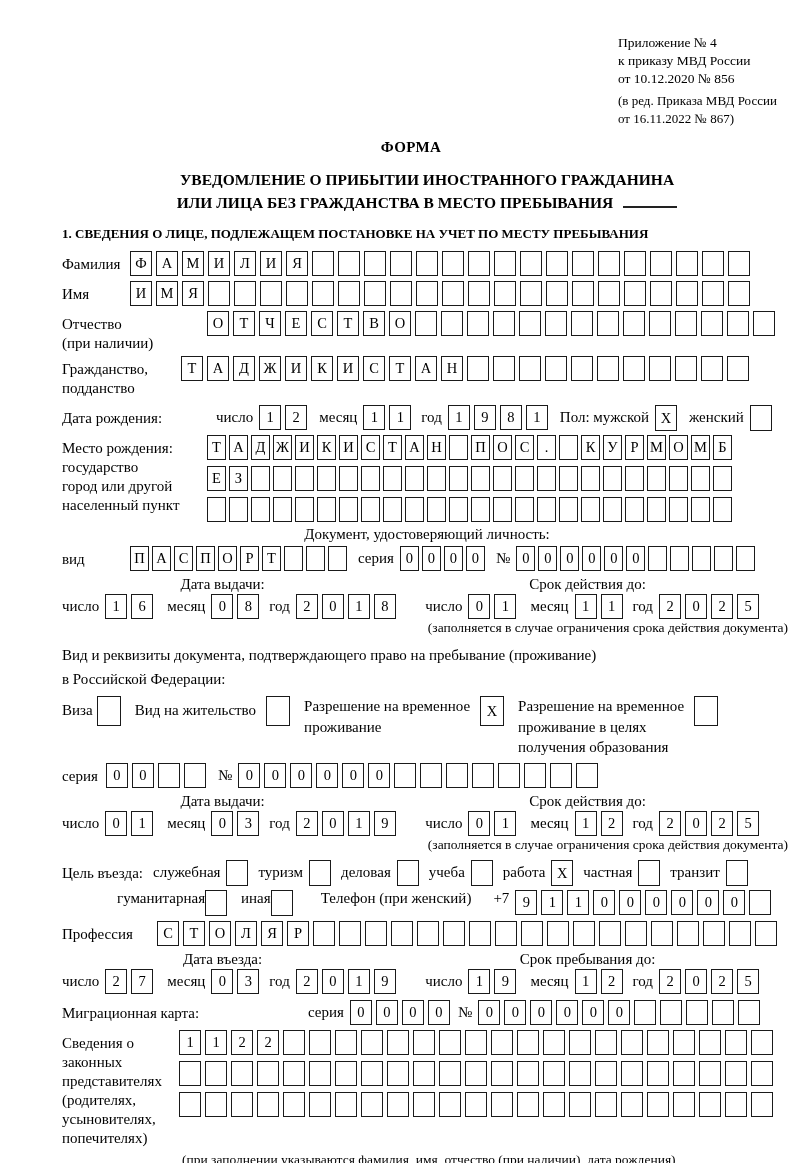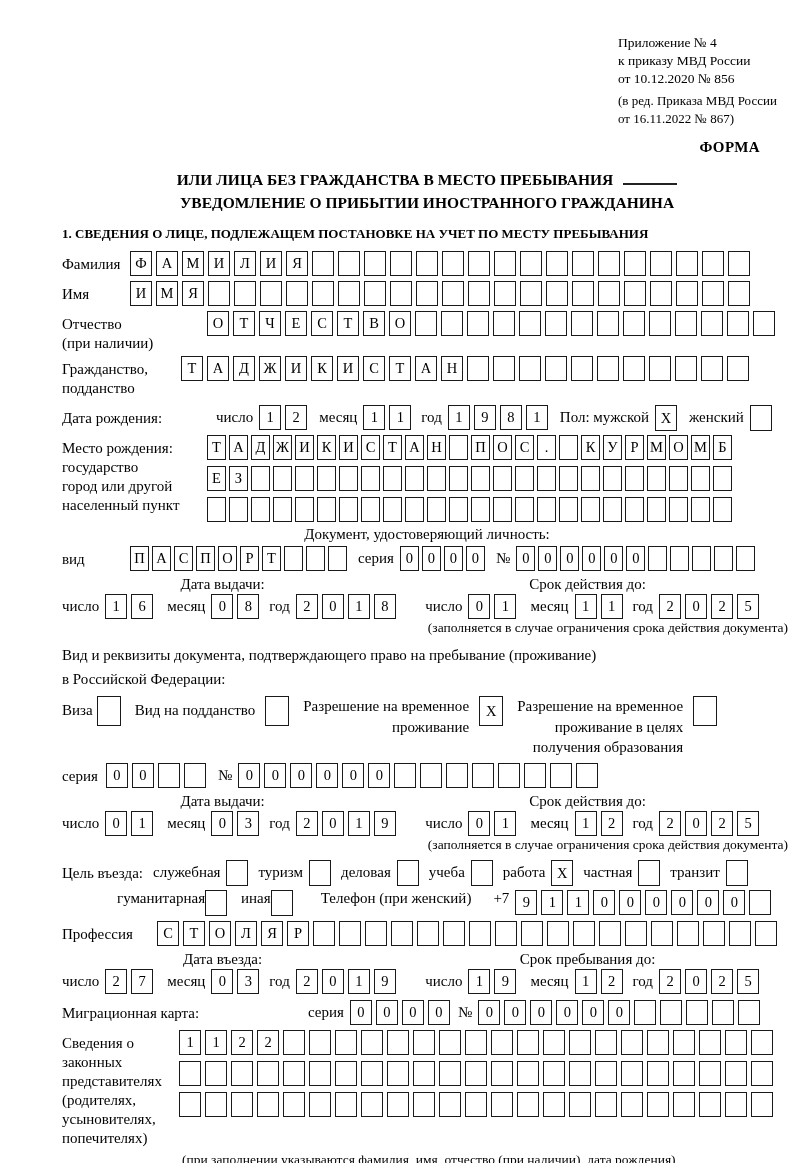--- a/index.html
+++ b/index.html
@@ -4,21 +4,21 @@
 <style>
   * { margin:0; padding:0; box-sizing:border-box; }
   html,body { background:#ffffff; }
   .page {
     width:800px; height:1163px; background:#fff; color:#000;
     font-family:"Liberation Serif", serif; font-size:15px;
     padding:34px 8px 0 62px; overflow:hidden; position:relative;
   }
   .refblock { margin-left:556px; font-size:13.5px; line-height:1.32; }
   .refblock .r2 { margin-top:5px; font-size:13px; }
-  .forma { text-align:right; padding-right:32px; font-weight:bold; margin-top:12px; font-size:15px; letter-spacing:.4px; }
+  .forma { text-align:center; padding-right:32px; font-weight:bold; margin-top:12px; font-size:15px; letter-spacing:.4px; }
   .title { text-align:center; font-weight:bold; font-size:15.5px; margin-top:12px; line-height:1.5; }
   .title-underline { display:inline-block; width:54px; border-bottom:2px solid #222; height:.9em; margin-left:10px; }
   .section-head { font-weight:bold; font-size:13px; margin-top:12px; }
 
   .frow { display:flex; align-items:flex-start; margin-top:5px; }
   .flabel { flex-shrink:0; line-height:19px; padding-top:4px; }
   .inline-lbl { padding:4px 6px 0 8px; flex-shrink:0; }
   .cells { display:flex; flex-wrap:nowrap; }
   .cell {
     width:22px; height:25px; border:1.7px solid #1a1a1a; margin-right:4px;
@@ -43,21 +43,21 @@
   .dh.l { width:44%; } .dh.r { width:56%; }
   .dates-line { display:flex; margin-top:1px; }
   .dg { display:flex; align-items:flex-start; }
   .dg.l { width:44%; } .dg.r { width:56%; padding-left:42px; }
   .dlbl { padding:4px 6px 0 0; flex-shrink:0; }
   .note { text-align:right; font-size:13.5px; margin-top:1px; padding-right:4px; }
 
   .intro { margin-top:7px; line-height:1.6; }
   .visa-row { margin-top:3px; align-items:flex-start; }
   .vlabel { padding-top:8px; }
-  .vmulti { text-align:right; line-height:1.35; padding-top:2px; }
+  .vmulti { text-align:left; line-height:1.35; padding-top:2px; }
   .visa-row .cb-lg { margin:2px 14px 0 10px; }
   .visa-row .cb-first { margin-left:4px; }
 
   .purpose-row { margin-top:7px; }
   .purpose-row .p-lbl { padding:4px 6px 0 10px; }
   .purpose-row .cb { margin-top:0; }
   .purpose2-row { margin-top:4px; }
   .phone-cells { margin-left:6px; }
 
   .rep-note { font-size:13.5px; margin-top:4px; margin-left:120px; }
@@ -73,22 +73,22 @@
     <div>от 10.12.2020 № 856</div>
     <div class="r2">
       <div>(в ред. Приказа МВД России</div>
       <div>от 16.11.2022 № 867)</div>
     </div>
   </div>
 
   <div class="forma">ФОРМА</div>
 
   <div class="title">
+    <div>УВЕДОМЛЕНИЕ О ПРИБЫТИИ ИНОСТРАННОГО ГРАЖДАНИНА</div>
     <div><span>ИЛИ ЛИЦА БЕЗ ГРАЖДАНСТВА В МЕСТО ПРЕБЫВАНИЯ</span><span class="title-underline"></span></div>
-    <div>УВЕДОМЛЕНИЕ О ПРИБЫТИИ ИНОСТРАННОГО ГРАЖДАНИНА</div>
   </div>
 
   <div class="section-head">1. СВЕДЕНИЯ О ЛИЦЕ, ПОДЛЕЖАЩЕМ ПОСТАНОВКЕ НА УЧЕТ ПО МЕСТУ ПРЕБЫВАНИЯ</div>
 
   <div class="frow" style="margin-top:9px">
     <span class="flabel" style="width:68px">Фамилия</span>
     <span class="cells">
         <span class="cell">Ф</span>
         <span class="cell">А</span>
         <span class="cell">М</span>
@@ -408,21 +408,21 @@
   <div class="note">(заполняется в случае ограничения срока действия документа)</div>
 
   <div class="intro">
     <div>Вид и реквизиты документа, подтверждающего право на пребывание (проживание)</div>
     <div>в Российской Федерации:</div>
   </div>
 
   <div class="frow visa-row">
     <span class="vlabel">Виза</span>
     <span class="cb cb-lg cb-first"></span>
-    <span class="vlabel">Вид на подданство</span>
+    <span class="vlabel">Вид на жительство</span>
     <span class="cb cb-lg"></span>
     <span class="vmulti">
       <span style="display:block">Разрешение на временное</span>
       <span style="display:block">проживание</span>
     </span>
     <span class="cb cb-lg">X</span>
     <span class="vmulti">
       <span style="display:block">Разрешение на временное</span>
       <span style="display:block">проживание в целях</span>
       <span style="display:block">получения образования</span>

